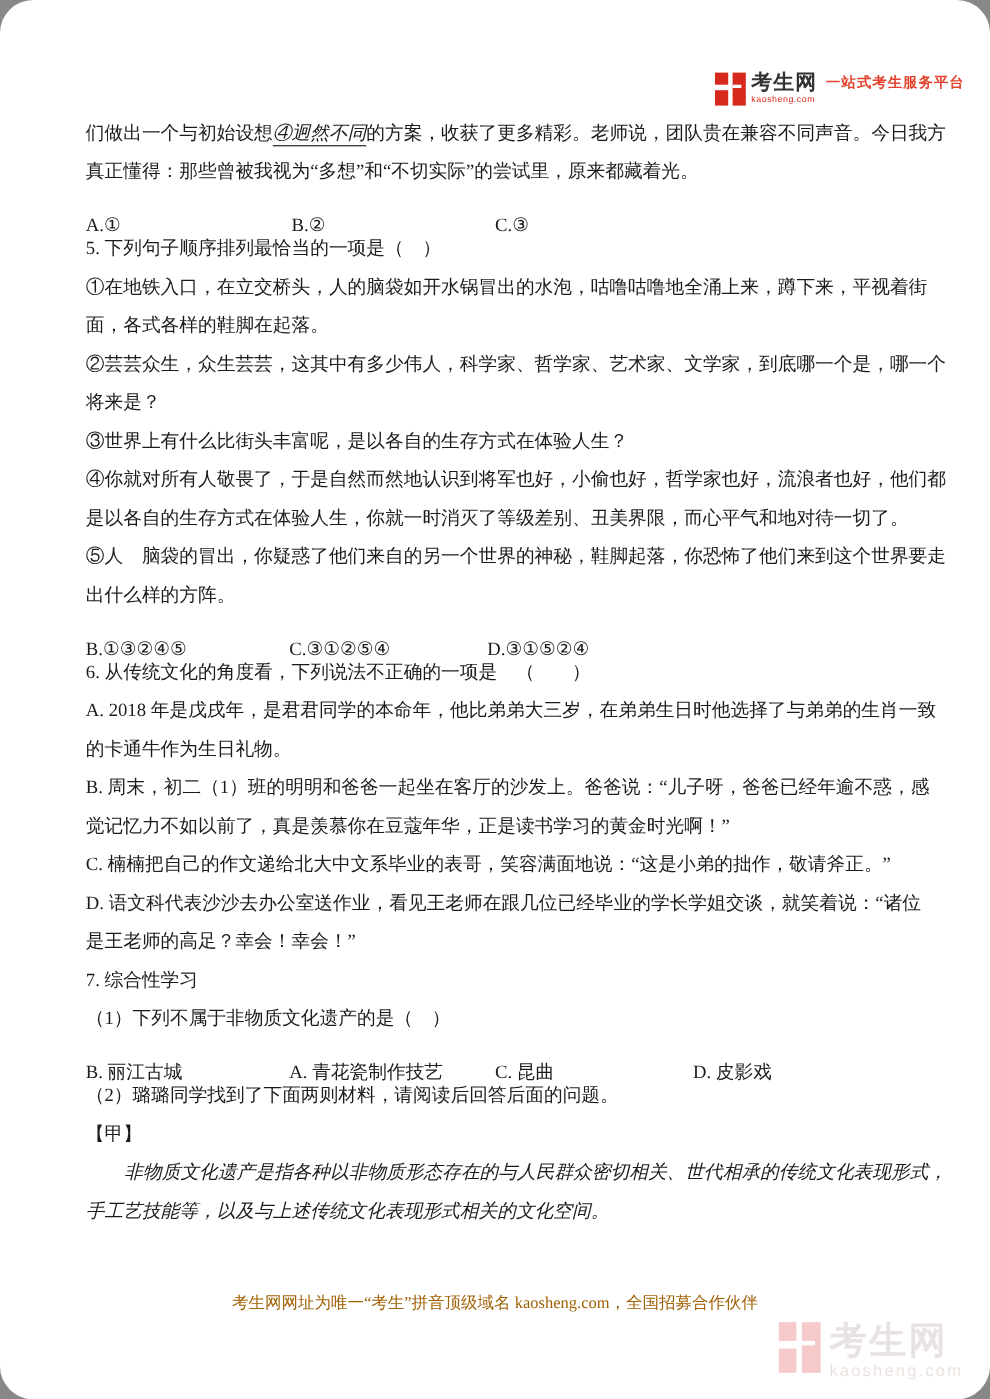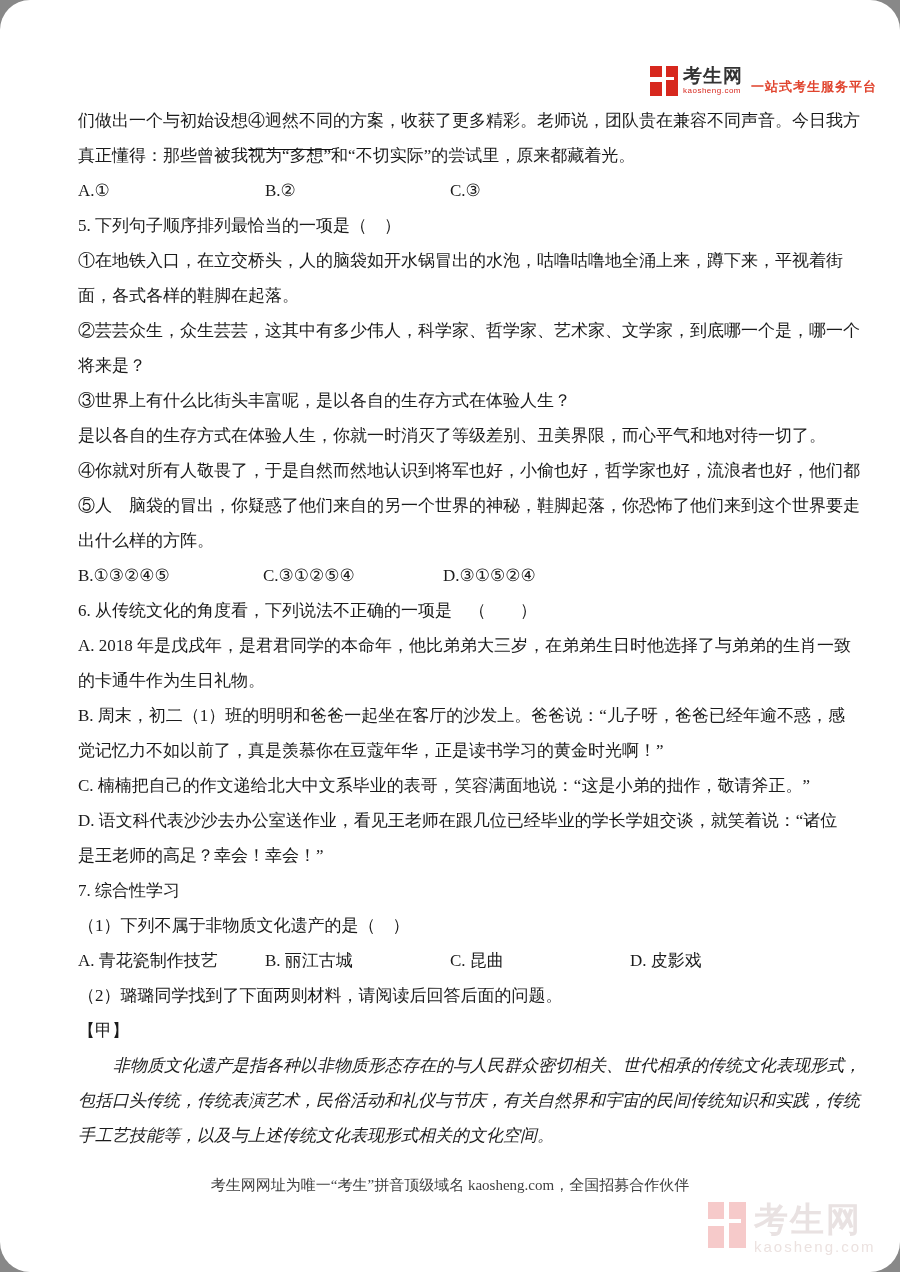--- a/index.html
+++ b/index.html
@@ -22,42 +22,42 @@
   .mark{position:relative;width:28px;height:30px;flex:0 0 auto;--mc:#d7281e;}
   .mark .m-tl{position:absolute;left:0;top:0;width:42%;height:36%;background:var(--mc);}
   .mark .m-bl{position:absolute;left:0;bottom:0;width:42%;height:48%;background:var(--mc);}
   .mark .m-r{position:absolute;right:0;top:0;width:44%;height:100%;background:var(--mc);}
   .mark .m-r::after{content:"";position:absolute;left:0;top:36%;width:70%;height:10%;background:#fff;}
   .logo-texts{margin-left:5px;display:flex;flex-direction:column;line-height:1;}
   .logo-brand{font-size:19px;font-weight:bold;color:#333333;letter-spacing:1px;
     font-family:"Liberation Sans","DejaVu Sans",sans-serif;}
   .logo-domain{font-size:8px;color:#d7281e;margin-top:2px;letter-spacing:.5px;
     font-family:"Liberation Sans","DejaVu Sans",sans-serif;}
-  .logo-tagline{margin-left:8px;margin-top:12px;font-size:13px;color:#e0442e;
+  .logo-tagline{margin-left:8px;font-size:13px;color:#e0442e;
     font-weight:bold;letter-spacing:1px;
     font-family:"Liberation Sans","DejaVu Sans",sans-serif;}
   
   .content{
     position:absolute;left:78px;top:103px;width:762px;
     font-size:17px;
   }
   .line{height:35px;line-height:35px;white-space:nowrap;}
-  .ul{border-bottom:1.5px solid #111;padding-bottom:19px;}
+  .ul{border-bottom:1.5px solid #111;padding-bottom:2px;font-style:italic;}
   .opts{display:flex;}
-  .opt{display:inline-block;}
+  .opt{display:inline-block;margin-top:14px;}
   .o1{width:187px;}
   .o2{width:185px;}
   .o3{width:180px;}
   .o4{flex:1;}
   .kai{font-style:italic;}           
   .indent2{padding-left:35px;}
   
   .footer{
     position:absolute;left:0;top:1170px;width:100%;
-    text-align:center;font-size:15px;color:#404040;
+    text-align:center;font-size:15px;color:#a16207;
     height:30px;line-height:30px;
   }
   
   .wm{
     position:absolute;left:708px;top:1202px;
     display:flex;align-items:flex-start;
   }
   .wm .mark{--mc:#f6caca;width:38px;height:46px;}
   .wm-texts{margin-left:8px;display:flex;flex-direction:column;line-height:1;
     font-family:"Liberation Sans","DejaVu Sans",sans-serif;}
@@ -91,51 +91,50 @@
       <span class="opt o2">B.②</span>
       <span class="opt o3">C.③</span>
     </div>
 
     <div class="line">5. 下列句子顺序排列最恰当的一项是（　）</div>
     <div class="line">①在地铁入口，在立交桥头，人的脑袋如开水锅冒出的水泡，咕噜咕噜地全涌上来，蹲下来，平视着街</div>
     <div class="line">面，各式各样的鞋脚在起落。</div>
     <div class="line">②芸芸众生，众生芸芸，这其中有多少伟人，科学家、哲学家、艺术家、文学家，到底哪一个是，哪一个</div>
     <div class="line">将来是？</div>
     <div class="line">③世界上有什么比街头丰富呢，是以各自的生存方式在体验人生？</div>
+    <div class="line">④你就对所有人敬畏了，于是自然而然地认识到将军也好，小偷也好，哲学家也好，流浪者也好，他们都</div>
     <div class="line">是以各自的生存方式在体验人生，你就一时消灭了等级差别、丑美界限，而心平气和地对待一切了。</div>
-    <div class="line">④你就对所有人敬畏了，于是自然而然地认识到将军也好，小偷也好，哲学家也好，流浪者也好，他们都</div>
     <div class="line">⑤人　脑袋的冒出，你疑惑了他们来自的另一个世界的神秘，鞋脚起落，你恐怖了他们来到这个世界要走</div>
     <div class="line">出什么样的方阵。</div>
     <div class="line opts">
       <span class="opt o2">B.①③②④⑤</span>
       <span class="opt o3">C.③①②⑤④</span>
       <span class="opt o4">D.③①⑤②④</span>
     </div>
 
     <div class="line">6. 从传统文化的角度看，下列说法不正确的一项是　（　　）</div>
     <div class="line">A. 2018 年是戊戌年，是君君同学的本命年，他比弟弟大三岁，在弟弟生日时他选择了与弟弟的生肖一致</div>
     <div class="line">的卡通牛作为生日礼物。</div>
     <div class="line">B. 周末，初二（1）班的明明和爸爸一起坐在客厅的沙发上。爸爸说：“儿子呀，爸爸已经年逾不惑，感</div>
     <div class="line">觉记忆力不如以前了，真是羡慕你在豆蔻年华，正是读书学习的黄金时光啊！”</div>
     <div class="line">C. 楠楠把自己的作文递给北大中文系毕业的表哥，笑容满面地说：“这是小弟的拙作，敬请斧正。”</div>
     <div class="line">D. 语文科代表沙沙去办公室送作业，看见王老师在跟几位已经毕业的学长学姐交谈，就笑着说：“诸位</div>
     <div class="line">是王老师的高足？幸会！幸会！”</div>
 
     <div class="line">7. 综合性学习</div>
     <div class="line">（1）下列不属于非物质文化遗产的是（　）</div>
     <div class="line opts">
+      <span class="opt o2">B. 丽江古城</span>
       <span class="opt o1">A. 青花瓷制作技艺</span>
-      <span class="opt o2">B. 丽江古城</span>
       <span class="opt o3">C. 昆曲</span>
       <span class="opt o4">D. 皮影戏</span>
     </div>
     <div class="line">（2）璐璐同学找到了下面两则材料，请阅读后回答后面的问题。</div>
     <div class="line">【甲】</div>
     <div class="line kai indent2">非物质文化遗产是指各种以非物质形态存在的与人民群众密切相关、世代相承的传统文化表现形式，</div>
-    <div class="line kai">包括口头传统，传统表演艺术，民俗活动和礼仪与节庆，有关自然界和宇宙的民间传统知识和实践，传统</div>
     <div class="line kai">手工艺技能等，以及与上述传统文化表现形式相关的文化空间。</div>
 
   </div>
 
   <div class="footer">考生网网址为唯一“考生”拼音顶级域名 kaosheng.com，全国招募合作伙伴</div>
 
   <div class="wm">
     <div class="mark">
       <div class="m-tl"></div>
         <div class="m-bl"></div>

